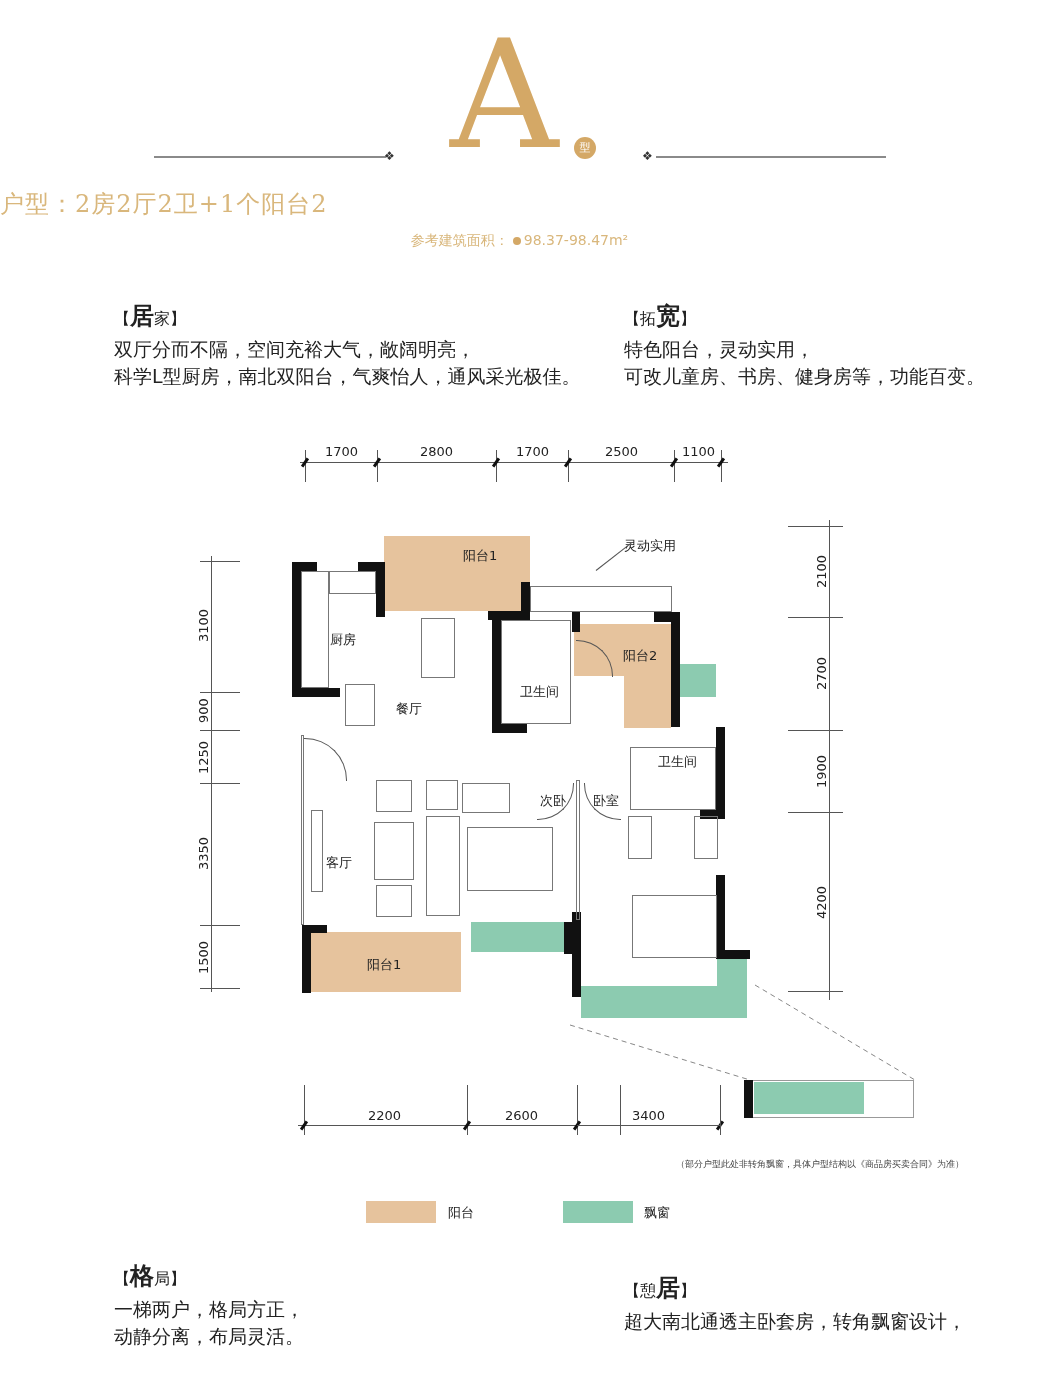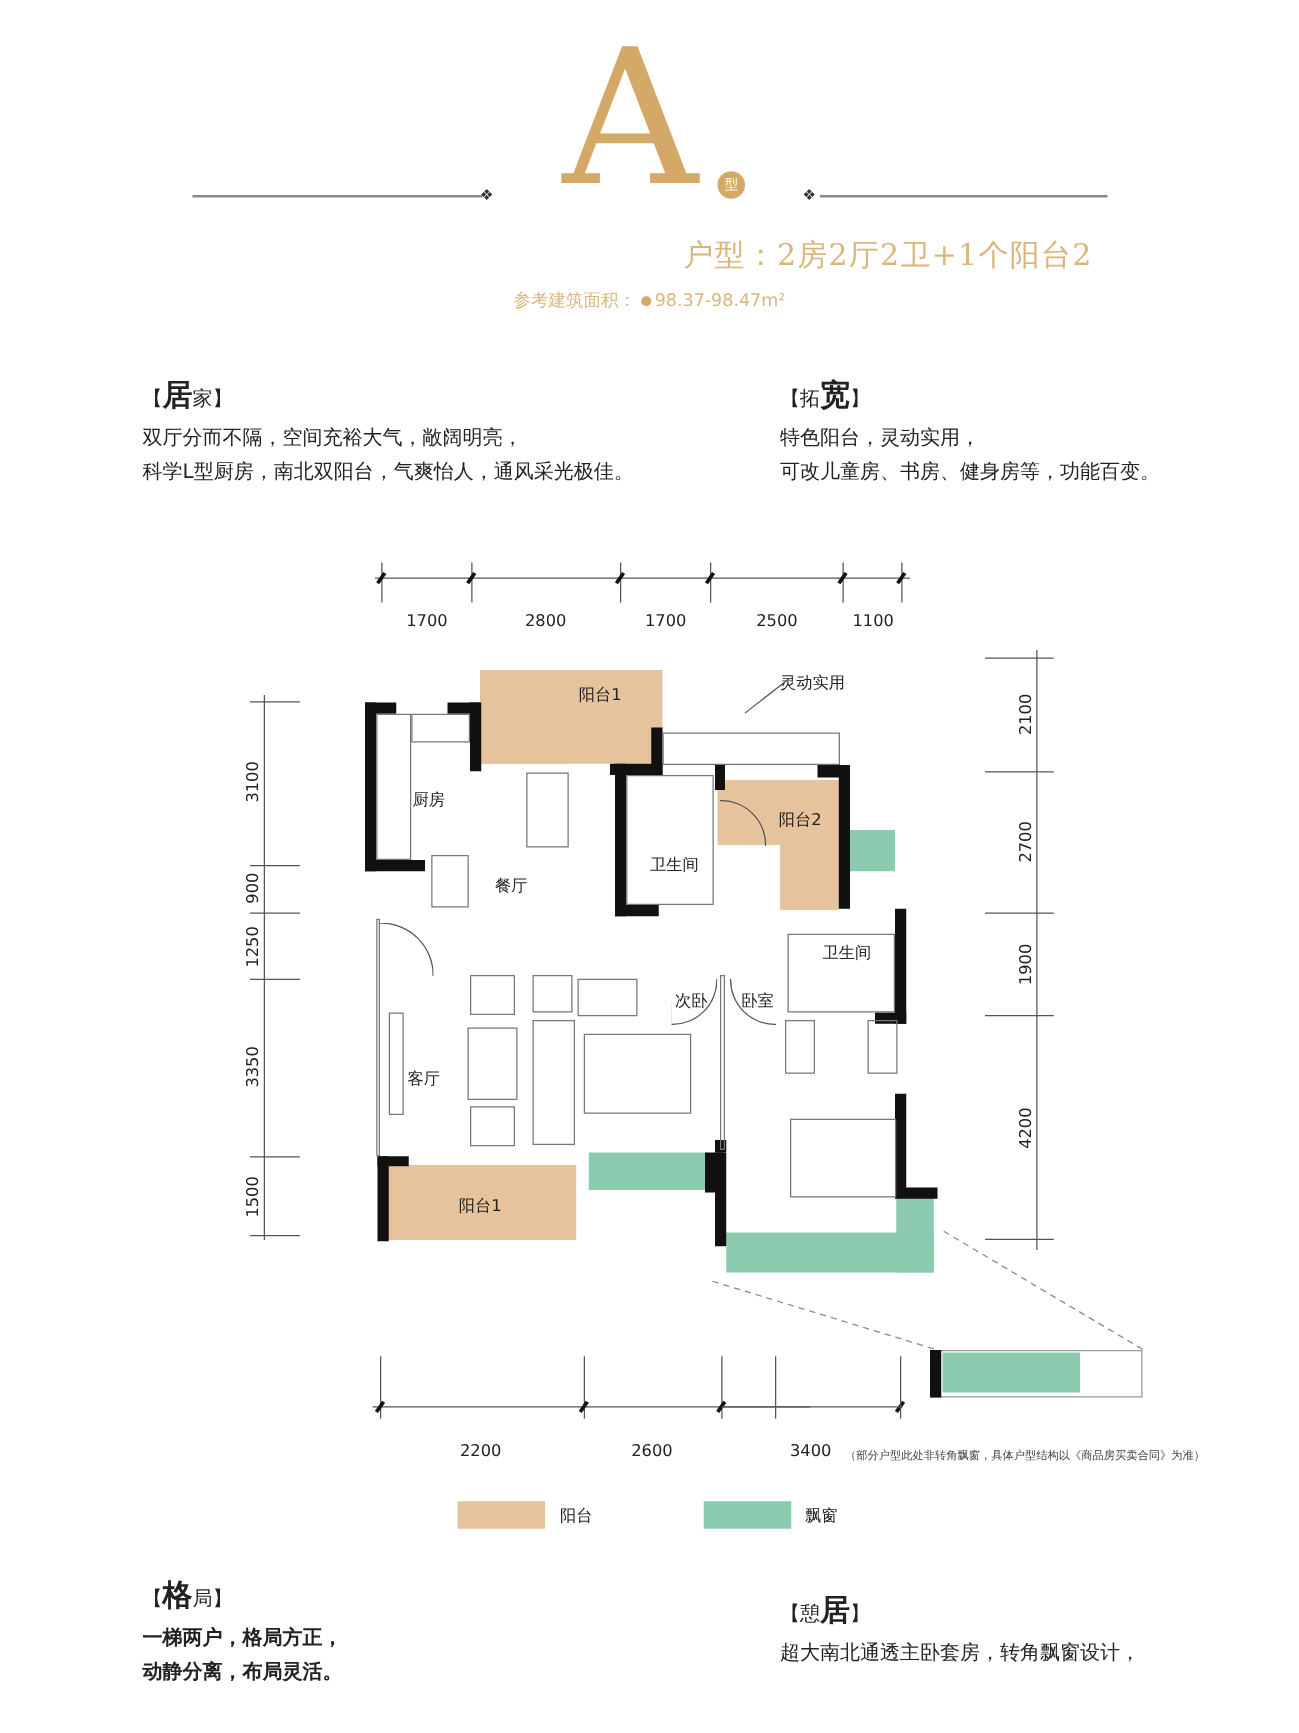--- a/index.html
+++ b/index.html
@@ -5,28 +5,28 @@
   html, body { margin:0; padding:0; background:#ffffff; }
   body { width:1039px; height:1386px; position:relative; overflow:hidden;
          font-family:"DejaVu Sans","Liberation Sans",sans-serif; color:#222; }
   .abs { position:absolute; }
   .big-a { left:450px; top:30px; font-family:"DejaVu Serif","Liberation Serif",serif;
            font-size:150px; line-height:130px; color:#d4a866; font-weight:normal; letter-spacing:-4px;}
   .type-badge { left:574px; top:137px; width:22px; height:22px; border-radius:50%;
                 background:#d4a866; color:#fff; font-size:11px; line-height:22px; text-align:center; }
   .rule { height:2px; background:#8a8a8a; top:156px; }
   .orn { top:150px; width:12px; height:12px; color:#333; font-size:12px; line-height:12px; }
-  .subtitle { left:0; width:874px; top:188px; text-align:right; font-family:"DejaVu Serif","Liberation Serif",serif;
+  .subtitle { left:0; width:874px; top:188px; text-align:left; font-family:"DejaVu Serif","Liberation Serif",serif;
               font-size:24px; color:#d9b77c; letter-spacing:1px; }
   .area { left:0; width:1039px; top:232px; text-align:center; font-size:14px; color:#d9b77c; }
   .area .dot { display:inline-block; width:8px; height:8px; border-radius:50%; background:#d4a866; margin:0 3px 1px 4px; vertical-align:middle; }
   .sec-title { font-size:16px; color:#222; }
   .sec-title .big { font-size:24px; font-weight:bold; }
-  .sec-body { font-size:16px; line-height:27px; color:#222; }
-  .dim { font-size:13px; color:#222;margin-top:46px; }
+  .sec-body { font-size:19px; line-height:27px; color:#222; }
+  .dim { font-size:13px; color:#222; }
   .vdim { transform:rotate(-90deg); transform-origin:center; font-size:13px; color:#222; width:50px; text-align:center; }
   .line { background:#555; }
   .tick { width:10px; height:3px; background:#111; transform:rotate(-55deg); }
   .wall { background:#111; }
   .thin { border:1px solid #777; box-sizing:border-box; }
   .balcony { background:#e6c39d; }
   .bay { background:#8ccbb0; }
   .room-label { font-size:13px; color:#222; white-space:nowrap; }
   .legend-swatch { width:70px; height:22px; }
   .legend-label { font-size:13px; color:#222; }
@@ -64,21 +64,21 @@
   <div class="sec-body" style="margin-top:4px;">
     <div>特色阳台，灵动实用，</div>
     <div>可改儿童房、书房、健身房等，功能百变。</div>
   </div>
 </div>
 
 <div class="abs" style="left:114px; top:1260px;">
   <div class="sec-title">
     <span>【</span><span class="big">格</span><span>局</span><span>】</span>
   </div>
-  <div class="sec-body" style="margin-top:4px;font-weight:bold;">
+  <div class="sec-body" style="margin-top:4px;">
     <div>一梯两户，格局方正，</div>
     <div>动静分离，布局灵活。</div>
   </div>
 </div>
 
 <div class="abs" style="left:624px; top:1272px;">
   <div class="sec-title">
     <span>【</span><span>憩</span><span class="big">居</span><span>】</span>
   </div>
   <div class="sec-body" style="margin-top:4px;">

